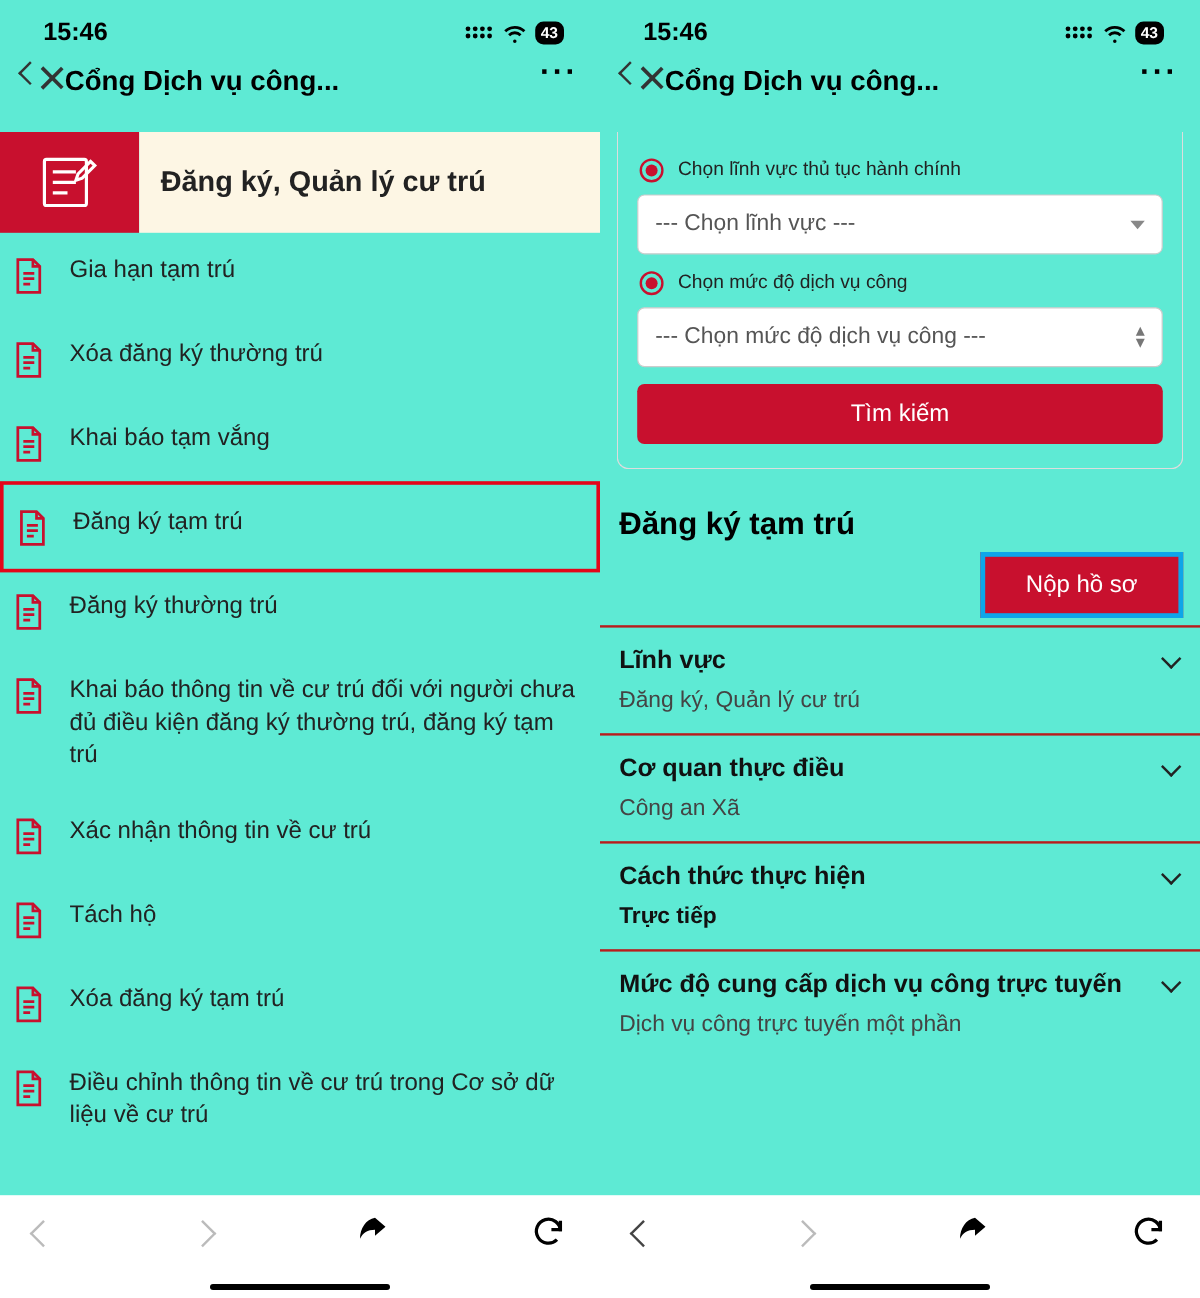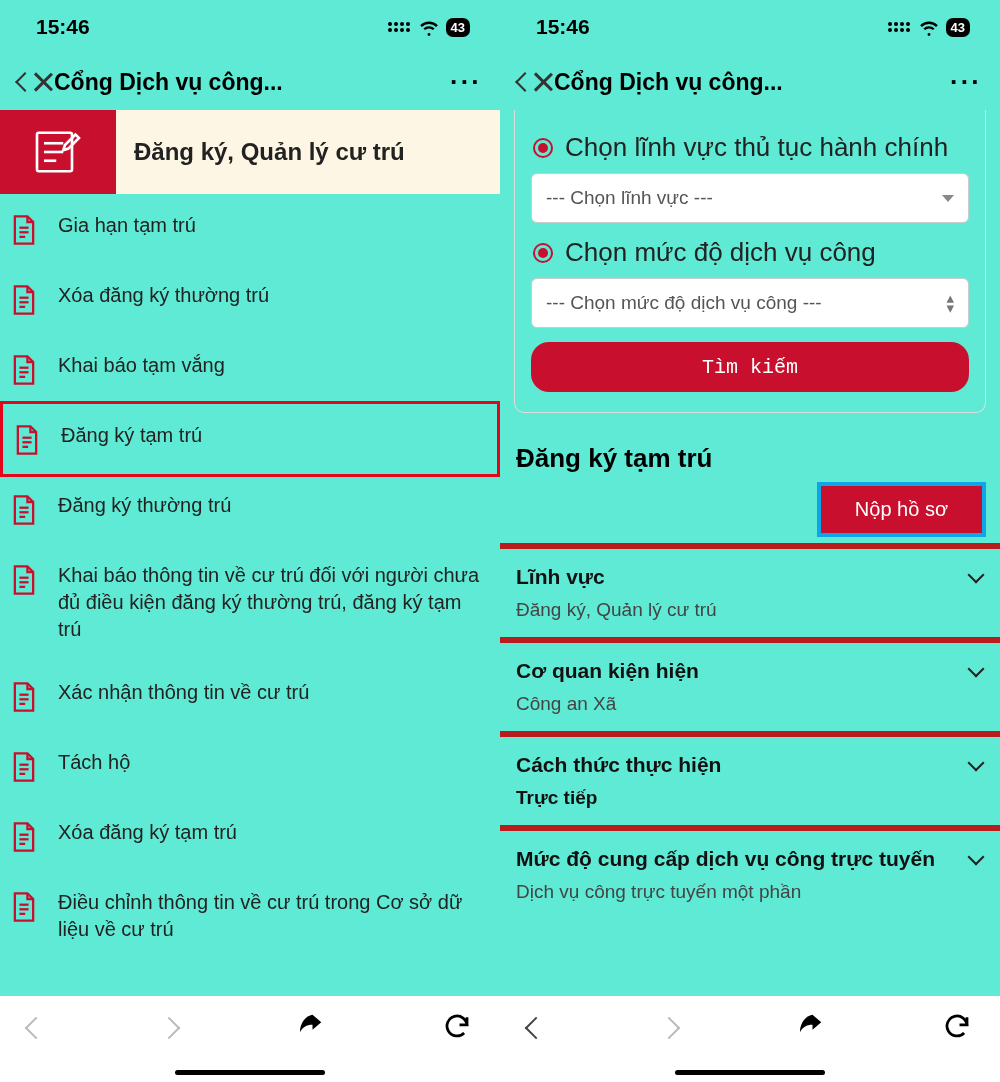--- a/index.html
+++ b/index.html
@@ -41,21 +41,20 @@
   .signal-dots span { width:4px; height:4px; border-radius:50%; background:#000; }
   .wifi-icon svg { width: 22px; height: 22px; display:block; }
   .battery-badge {
     background:#000; color:#fff; font-size:13px; font-weight:700;
     border-radius:7px; padding:2px 5px; position:relative;
   }
   
   .nav-bar {
     height: 56px;
     display: flex;
-    align-items: center;
     padding: 0 18px;
   }
   .nav-title {
     font-size: 23px;
     font-weight: 700;
     flex: 1;
     white-space: nowrap;
     overflow: hidden;
   }
   .chev { width:14px; height:14px; border-left:2.5px solid #333; border-bottom:2.5px solid #333; transform: rotate(45deg); }
@@ -90,50 +89,49 @@
   .doc-icon { width:28px; height:32px; flex-shrink:0; margin-top:2px; }
   .doc-icon svg { width:100%; height:100%; }
 
   
   .form-card {
     margin: 0 14px 0 14px;
     border:1px solid #ddd; border-top:none;
     border-radius:0 0 10px 10px;
     padding: 12px 16px 20px 16px;
   }
-  .radio-row { display:flex; align-items:center; gap:12px; font-size:26px; color:#222; margin:10px 0 10px 2px;}
+  .radio-row { display:flex; align-items:center; gap:12px; font-size:16px; color:#222; margin:10px 0 10px 2px;}
   .radio-outer {
     width:20px; height:20px; border:2px solid #c8102e; border-radius:50%;
     display:flex; align-items:center; justify-content:center; flex-shrink:0;
   }
   .radio-inner { width:10px; height:10px; background:#c8102e; border-radius:50%; }
   .select-box {
     border:1px solid #ccc; border-radius:6px; height:50px;
     display:flex; align-items:center; justify-content:space-between;
     padding:0 14px; font-size:19px; color:#555; margin-bottom:14px;
     background:#fff;
     gap:16px;
   }
   .caret-down { width:0; height:0; border-left:6px solid transparent; border-right:6px solid transparent; border-top:7px solid #888; }
   .updown { font-size:15px; color:#777; line-height:8px; display:flex; flex-direction:column; gap:2px;}
   .search-btn {
-    background:#c8102e; color:#fff; height:50px; border-radius:18px;
+    background:#c8102e; color:#fff; height:50px; border-radius:6px;
     display:flex; align-items:center; justify-content:center; font-size:20px;
     margin-top:6px;
-    font-family:Liberation Mono, monospace;
   }
   .section-title {
     font-size:26px; font-weight:700; margin:30px 0 8px 16px;
   }
   .submit-wrap { display:flex; justify-content:flex-end; padding:0 14px 6px 0; }
   .submit-btn {
     background:#c8102e; color:#fff; font-size:20px; padding:12px 34px;
     border-radius:0; border:4px solid #0ea5e9;
   }
-  .accordion { border-top:6px solid #b91c1c; padding:16px 18px 16px 16px; }
+  .accordion { border-top:2px solid #b91c1c; padding:16px 18px 16px 16px; }
   .acc-head { display:flex; justify-content:space-between; align-items:center; }
   .acc-title { font-size:21px; font-weight:700; color:#111; }
   .acc-sub { font-size:19px; color:#444; margin-top:10px; }
   .chev-down { width:12px; height:12px; border-right:2.5px solid #222; border-bottom:2.5px solid #222; transform:rotate(45deg); margin-top:-4px;}
 
   
   .bottom-bar {
     position:absolute; bottom:0; left:0; right:0; height:86px;
     display:flex; align-items:center; justify-content:space-between;
     padding:0 28px 22px 28px; background:#fff;
@@ -382,21 +380,21 @@
     <div id="acc-list">
         <div class="accordion">
           <div class="acc-head">
             <div class="acc-title">Lĩnh vực</div>
             <div class="chev-down"></div>
           </div>
           <div class="acc-sub">Đăng ký, Quản lý cư trú</div>
         </div>
         <div class="accordion">
           <div class="acc-head">
-            <div class="acc-title">Cơ quan kiện hiện</div>
+            <div class="acc-title">Cơ quan thực điều</div>
             <div class="chev-down"></div>
           </div>
           <div class="acc-sub">Công an Xã</div>
         </div>
         <div class="accordion">
           <div class="acc-head">
             <div class="acc-title">Cách thức thực hiện</div>
             <div class="chev-down"></div>
           </div>
           <div class="acc-sub" style="font-weight:700;color:#111">Trực tiếp</div>

